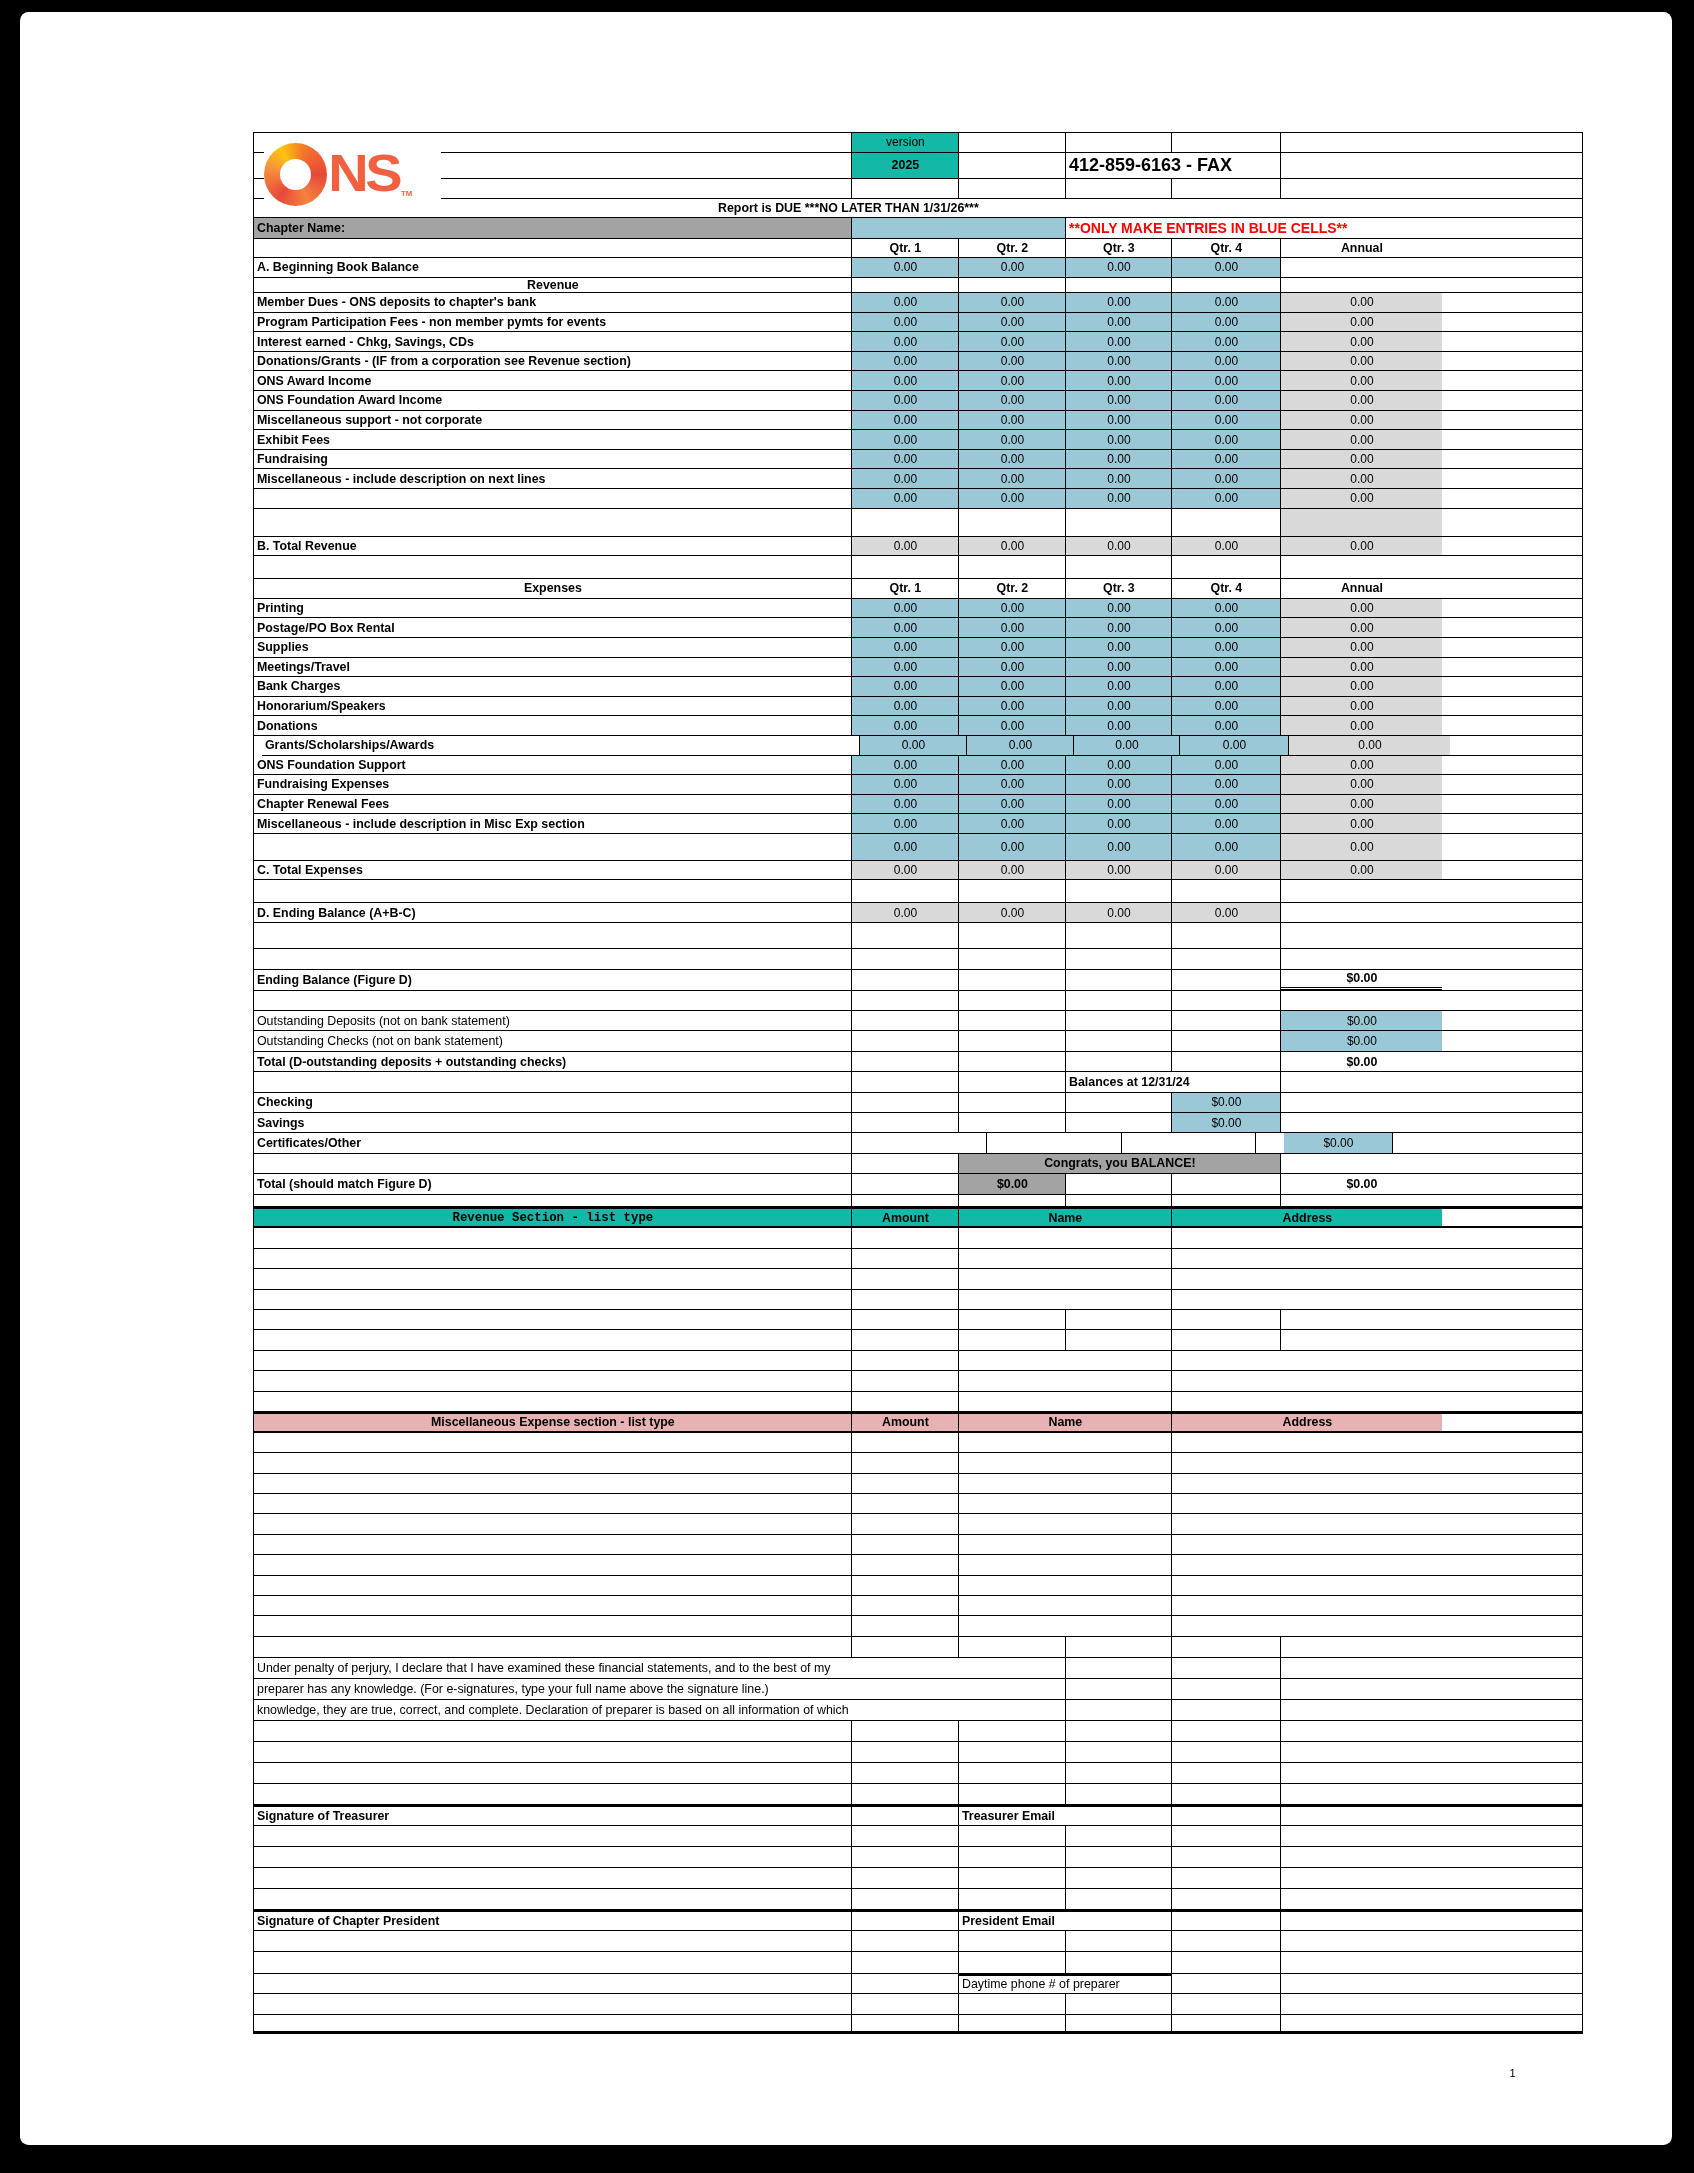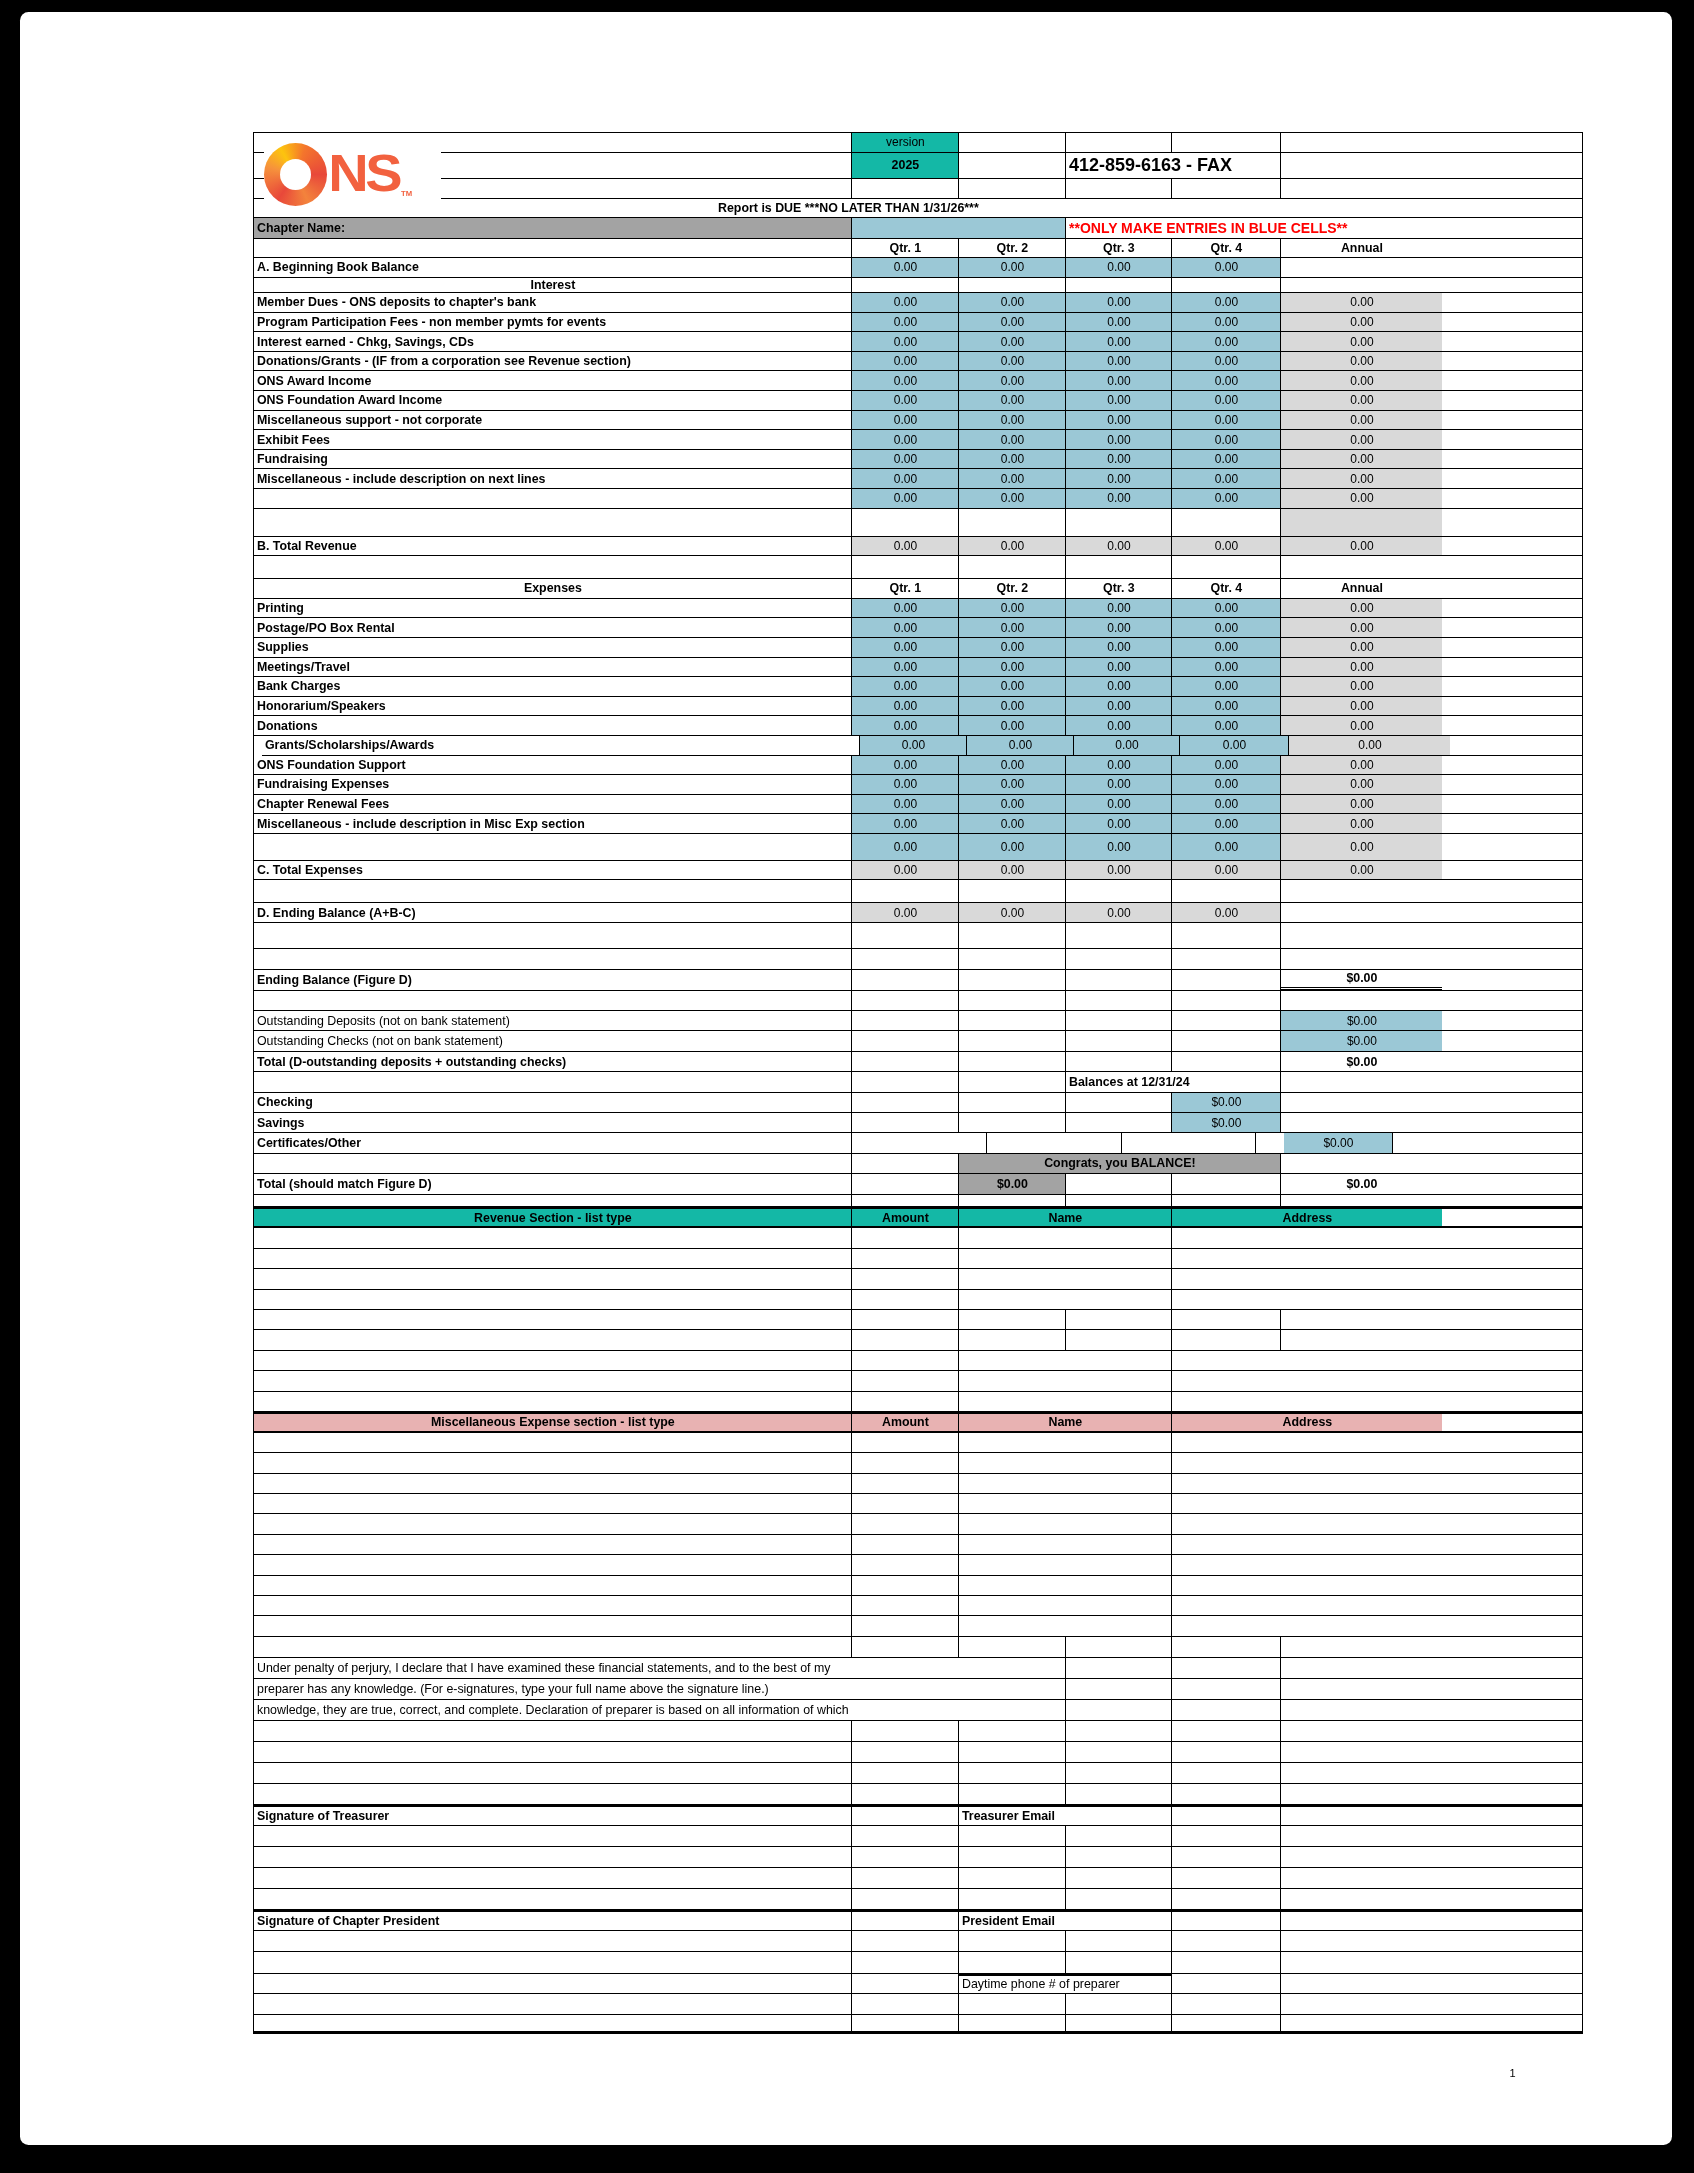--- a/index.html
+++ b/index.html
@@ -87,21 +87,21 @@
       </div>
       <div class="r" style="height: 19.6px;">
         <div class="cell b" style="grid-column: span 1;">A. Beginning Book Balance</div>
         <div class="cell blue cr" style="grid-column: span 1;">0.00</div>
         <div class="cell blue cr" style="grid-column: span 1;">0.00</div>
         <div class="cell blue cr" style="grid-column: span 1;">0.00</div>
         <div class="cell blue cr" style="grid-column: span 1;">0.00</div>
         <div class="cell" style="grid-column: span 1;"></div>
       </div>
       <div class="r" style="height: 15.3px;">
-        <div class="cell c" style="grid-column: span 1;">Interest</div>
+        <div class="cell c" style="grid-column: span 1;">Revenue</div>
         <div class="cell" style="grid-column: span 1;"></div>
         <div class="cell" style="grid-column: span 1;"></div>
         <div class="cell" style="grid-column: span 1;"></div>
         <div class="cell" style="grid-column: span 1;"></div>
         <div class="cell" style="grid-column: span 1;"></div>
       </div>
       <div class="r" style="height: 19.6px;">
         <div class="cell b" style="grid-column: span 1;">Member Dues - ONS deposits to chapter's bank</div>
         <div class="cell blue cr" style="grid-column: span 1;">0.00</div>
         <div class="cell blue cr" style="grid-column: span 1;">0.00</div>
@@ -452,21 +452,21 @@
       </div>
       <div class="r" style="height: 12.8px;">
         <div class="cell" style="grid-column: span 1;"></div>
         <div class="cell" style="grid-column: span 1;"></div>
         <div class="cell" style="grid-column: span 1;"></div>
         <div class="cell" style="grid-column: span 1;"></div>
         <div class="cell" style="grid-column: span 1;"></div>
         <div class="cell" style="grid-column: span 1;"></div>
       </div>
       <div class="r hd" style="height: 21px;">
-        <div class="cell green c" style="grid-column: span 1;">Revenue Section - list type</div>
+        <div class="cell green c" style="grid-column: span 1; font-family: Liberation Mono, monospace;">Revenue Section - list type</div>
         <div class="cell green c" style="grid-column: span 1;">Amount</div>
         <div class="cell green c" style="grid-column: span 2;">Name</div>
         <div class="cell green c" style="grid-column: span 2;">Address</div>
       </div>
       <div class="r" style="height: 20.4px;">
         <div class="cell" style="grid-column: span 1;"></div>
         <div class="cell" style="grid-column: span 1;"></div>
         <div class="cell" style="grid-column: span 2;"></div>
         <div class="cell" style="grid-column: span 2;"></div>
       </div>

